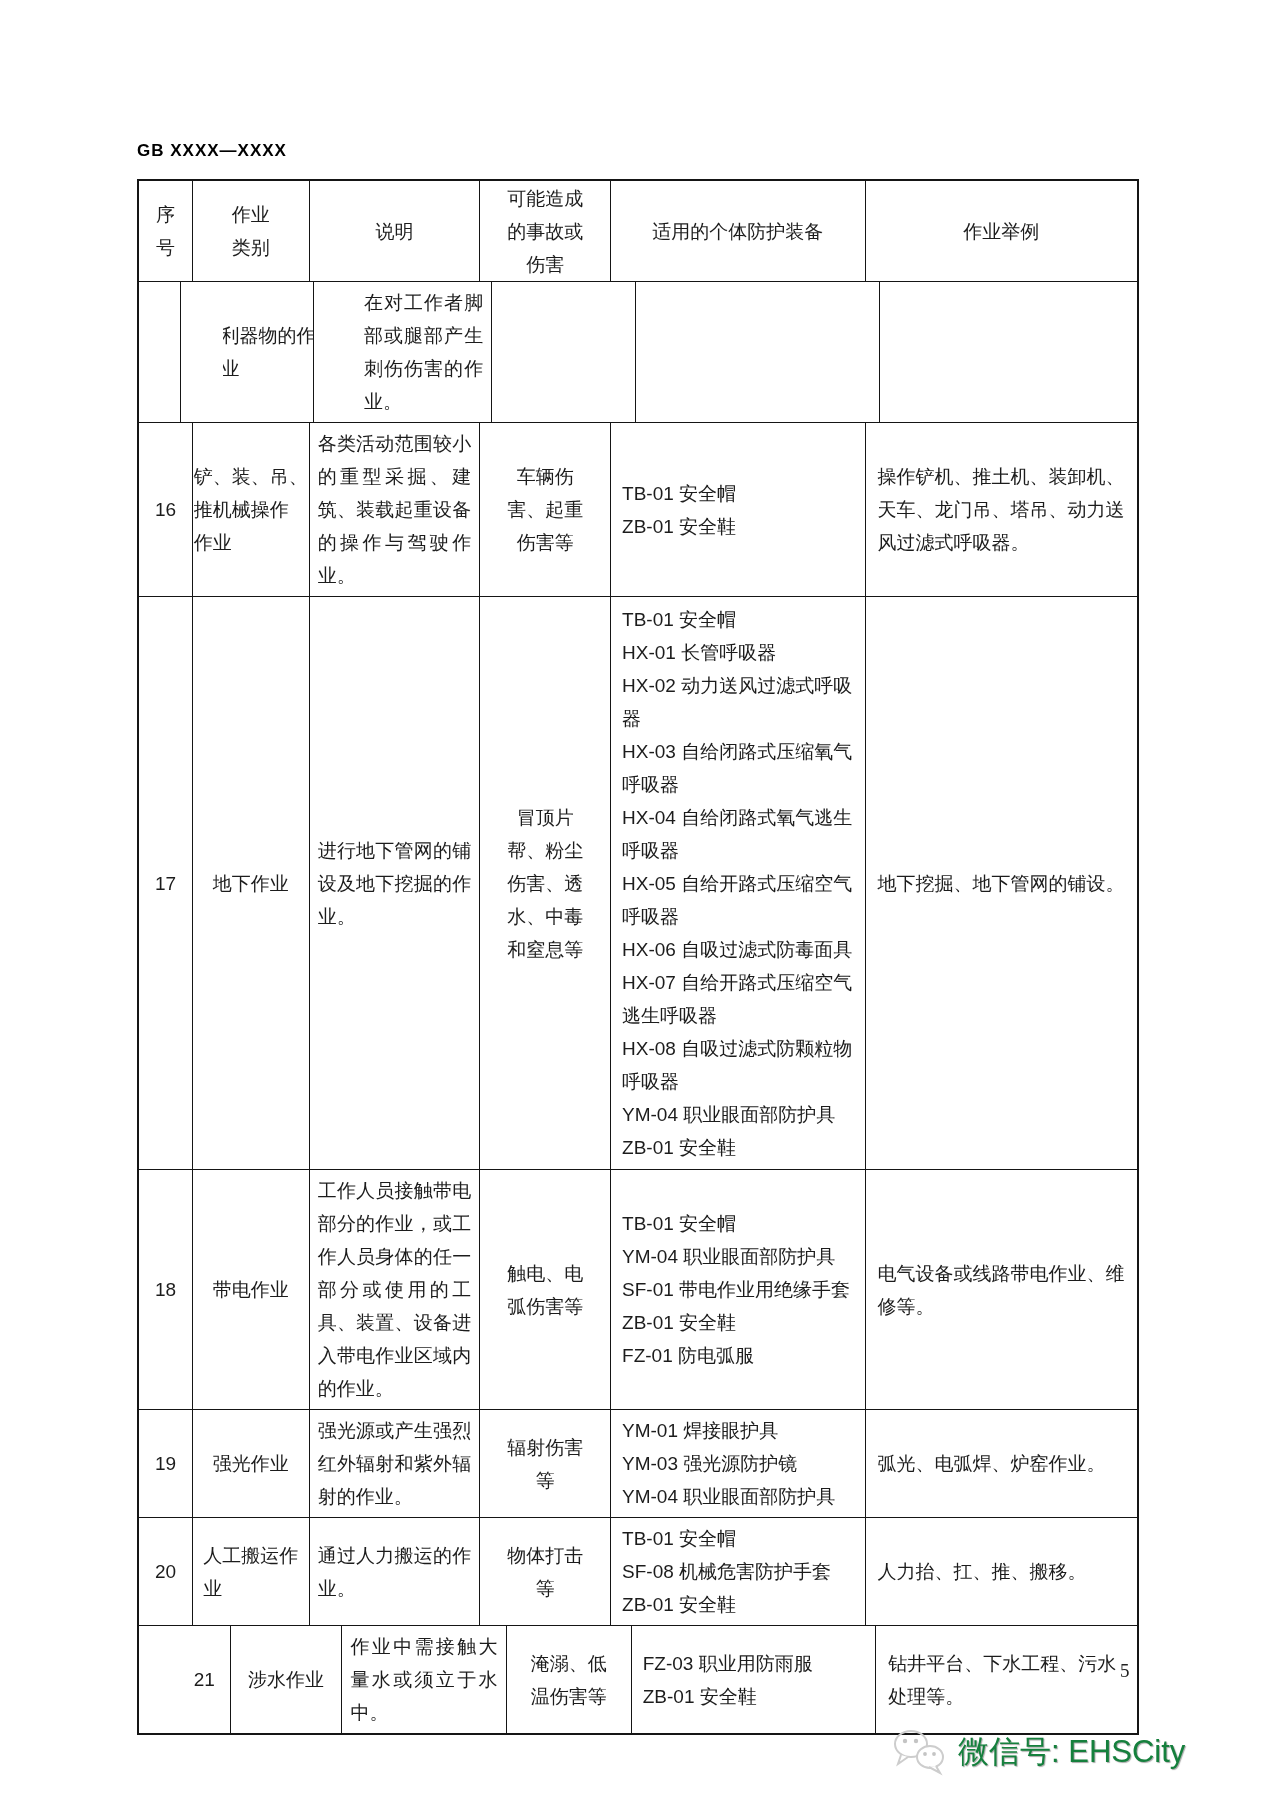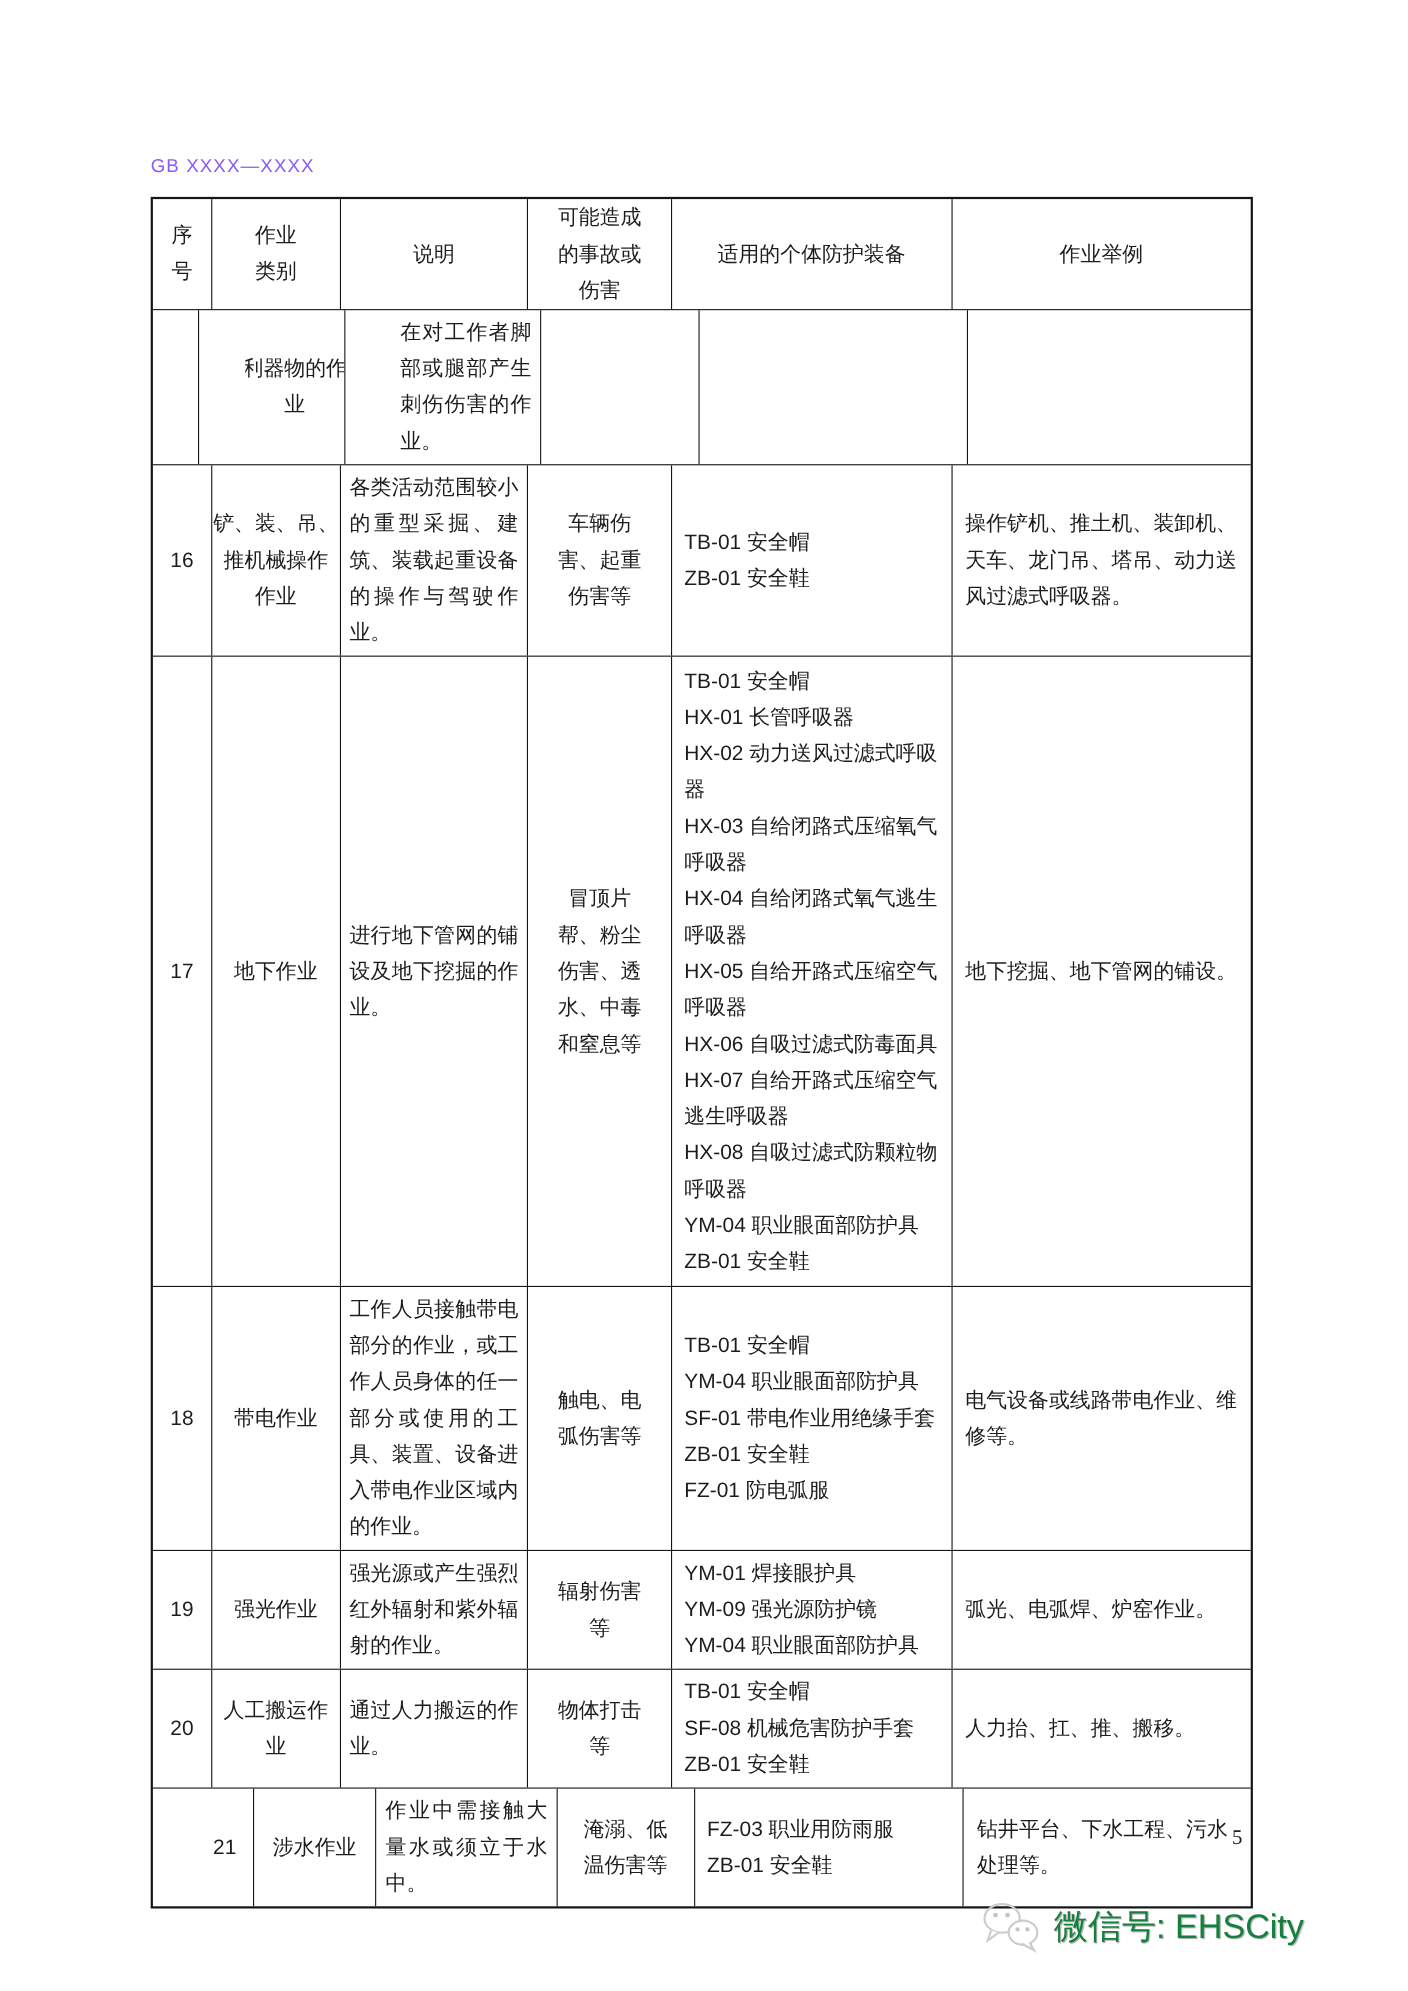--- a/index.html
+++ b/index.html
@@ -6,43 +6,44 @@
   .page{
     position:relative;
     width:1280px;height:1810px;
     background:#ffffff;
     font-family:"Liberation Sans", sans-serif;
     color:#1c1c1c;
     overflow:hidden;
   }
   .doc-code{
     position:absolute;left:137px;top:141px;
-    font-size:17px;letter-spacing:1px;color:#8b5cf6;
+    font-size:17px;letter-spacing:1px;color:#000000;
     font-family:"Liberation Sans", sans-serif;
+    font-weight:bold;
   }
   .table{
     position:absolute;left:137px;top:179px;
     width:998px;
     border:2px solid #151515;
     display:flex;flex-direction:column;
     font-size:19px;line-height:33px;color:#1c1c1c;
   }
   .tr{display:flex;flex-direction:row;border-bottom:1px solid #151515;}
   .tr:last-child{border-bottom:none;}
   .td,.th{
     border-right:1px solid #151515;
     display:flex;flex-direction:column;justify-content:center;
     box-sizing:border-box;
     overflow:hidden;
   }
   .td:last-child,.th:last-child{border-right:none;}
   .thead{min-height:100px;}
   .th{text-align:center;white-space:pre;align-items:center;}
   .c-no{width:54px;text-align:center;align-items:center;white-space:pre;}
-  .c-cat{width:117px;text-align:center;align-items:center;white-space:pre;}
+  .c-cat{width:117px;text-align:left;align-items:center;white-space:pre;}
   .c-desc{width:171px;text-align:justify;padding:4px 8px;}
   .c-haz{width:131px;text-align:center;align-items:center;white-space:pre;}
   .c-ppe{width:255px;text-align:left;padding:4px 8px 4px 11px;}
   .c-ex{width:272px;text-align:left;padding:4px 8px 4px 12px;}
   .r0{min-height:101px;gap:42px;}
   .r1{min-height:169px;}
   .r2{min-height:572px;}
   .r3{min-height:234px;}
   .r4{min-height:105px;}
   .r5{min-height:102px;}
@@ -153,21 +154,21 @@
     </div>
 
     <div class="tr r4">
       <div class="td c-no">19</div>
       <div class="td c-cat">强光作业</div>
       <div class="td c-desc">强光源或产生强烈红外辐射和紫外辐射的作业。</div>
       <div class="td c-haz">辐射伤害
 等</div>
       <div class="td c-ppe">
             <div>YM-01 焊接眼护具</div>
-            <div>YM-09 强光源防护镜</div>
+            <div>YM-03 强光源防护镜</div>
             <div>YM-04 职业眼面部防护具</div>
           </div>
       <div class="td c-ex">弧光、电弧焊、炉窑作业。</div>
     </div>
 
     <div class="tr r5">
       <div class="td c-no">20</div>
       <div class="td c-cat">人工搬运作
 业</div>
       <div class="td c-desc">通过人力搬运的作业。</div>

